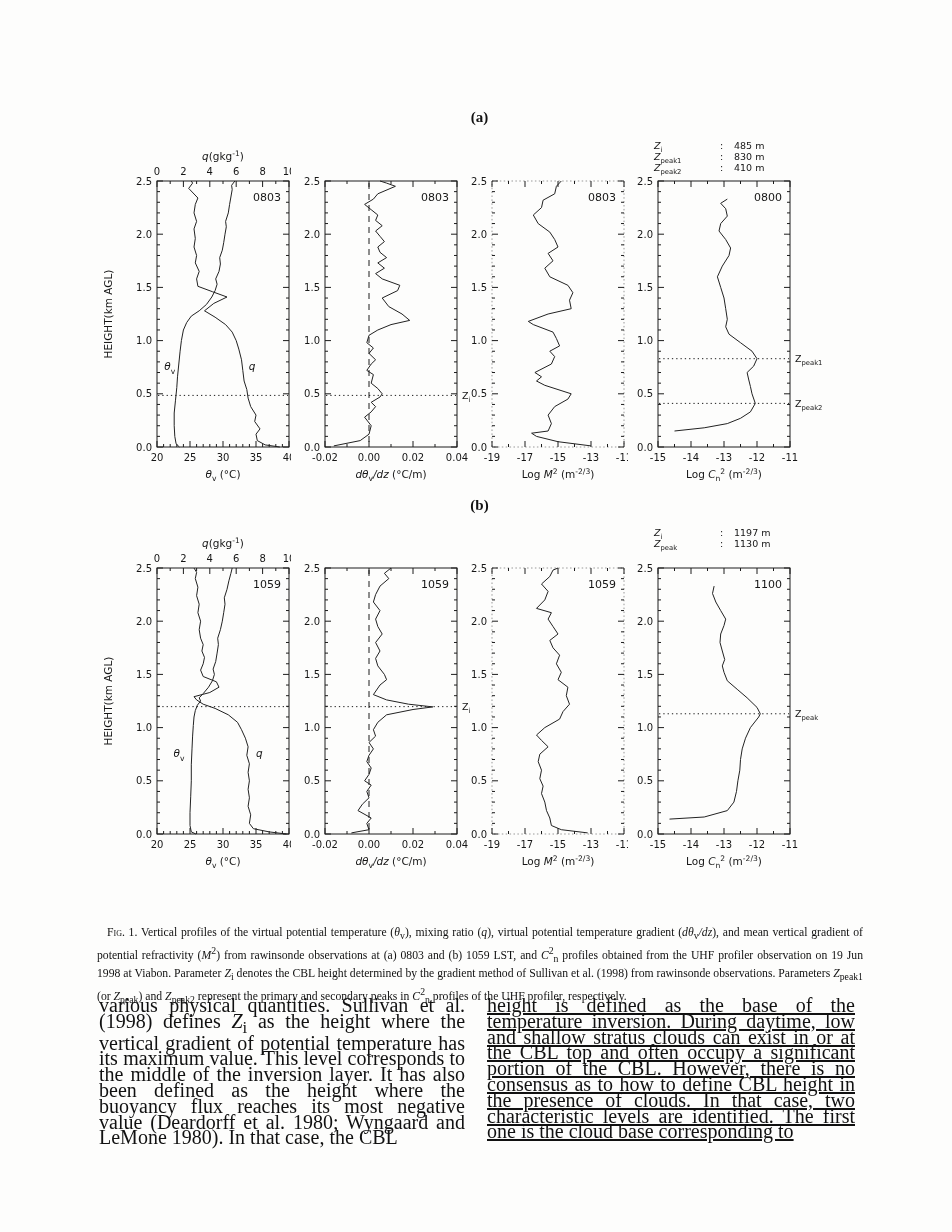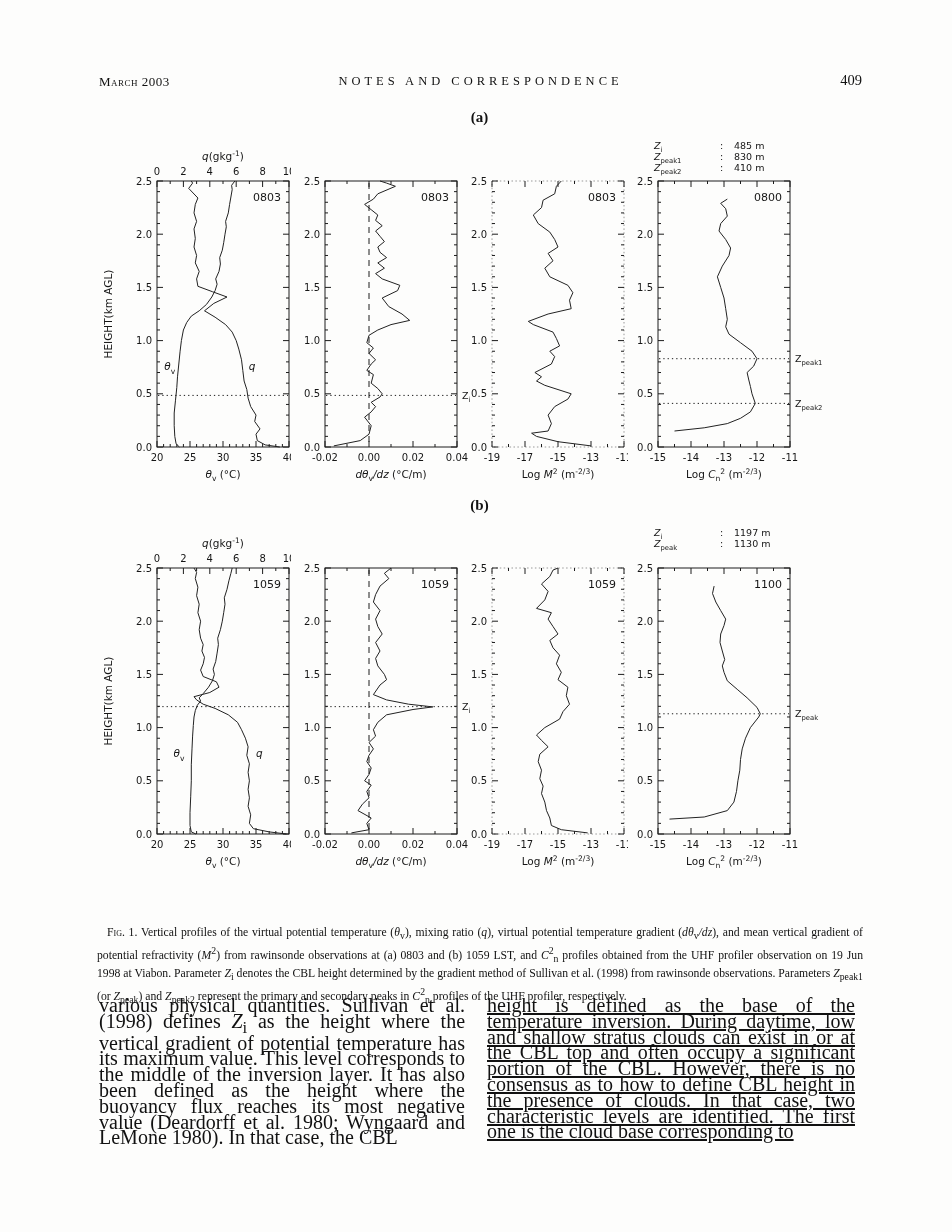--- a/index.html
+++ b/index.html
@@ -18,25 +18,20 @@
   .caption .lead{font-variant:small-caps;}
   .cols{position:absolute;top:982px;left:99px;width:758px;}
   .col{position:absolute;top:0;width:366px;font-size:20px;line-height:15.8px;text-align:justify;margin-top:16px;}
   .colL{left:0;}
   .colR{left:388px;width:368px;text-decoration:underline;}
 </style>
 </head>
 <body>
 
 <div class="page">
-  <div class="hdr">
-    <span class="hl">March 2003</span>
-    <span class="hc">NOTES AND CORRESPONDENCE</span>
-    <span class="hr">409</span>
-  </div>
 
   <div class="sublabel" style="top:109px;">(a)</div>
   <div class="figrow" id="row-a" style="top:133px;">
       <svg width="192" height="360" style="left: 0px;">
         <rect x="58" y="48" width="132" height="266" fill="none" stroke="#1c1c1c" stroke-width="1"></rect>
         <g>
           <line x1="58" y1="314" x2="58" y2="308" stroke="#1c1c1c" stroke-width="1"></line>
           <text x="58" y="328" font-size="10" text-anchor="middle"><tspan dy="0.00">20</tspan></text>
           <line x1="91" y1="314" x2="91" y2="308" stroke="#1c1c1c" stroke-width="1"></line>
           <text x="91" y="328" font-size="10" text-anchor="middle"><tspan dy="0.00">25</tspan></text>

